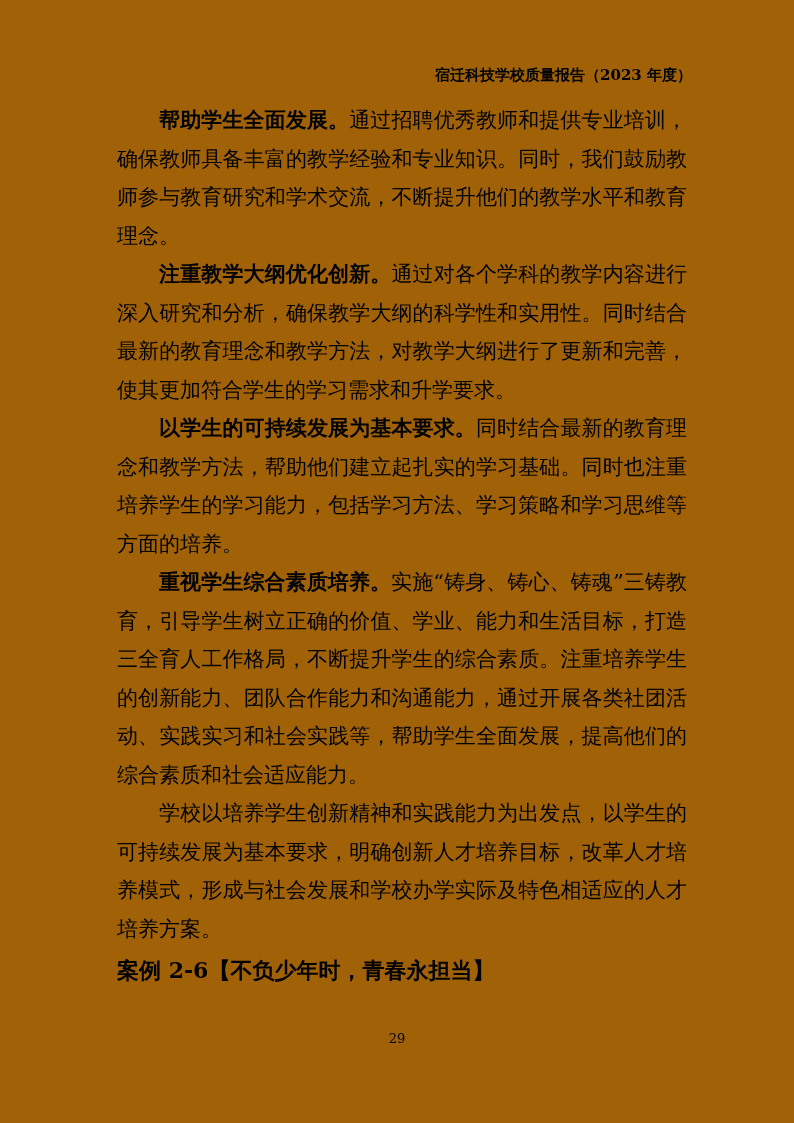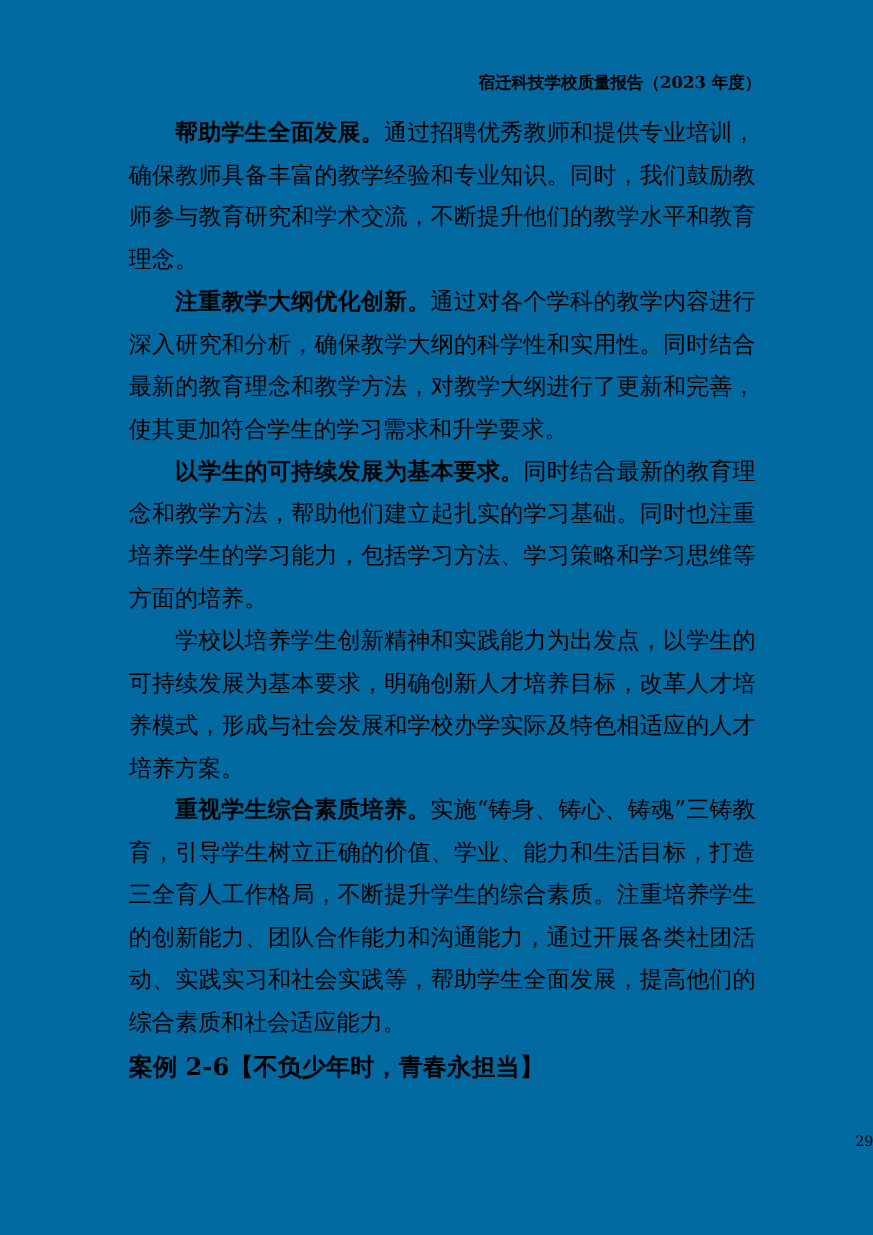--- a/index.html
+++ b/index.html
@@ -4,21 +4,21 @@
 <style>
   html, body {
     margin: 0;
     padding: 0;
     background: #ffffff;
   }
   .page {
     position: relative;
     width: 794px;
     height: 1123px;
-    background: #0369a1;
+    background: #a16207;
     overflow: hidden;
     font-family: "DejaVu Serif", "Liberation Serif", serif;
     color: #000000;
   }
   .page-header {
     position: absolute;
     top: 63px;
     left: 117px;
     right: 102px;
     text-align: right;
@@ -50,21 +50,21 @@
     font-weight: bold;
     line-height: 40px;
     text-indent: 0;
     white-space: nowrap;
   }
   .page-number {
     position: absolute;
     top: 1030px;
     left: 0;
     right: 0;
-    text-align: right;
+    text-align: center;
     font-size: 13px;
     line-height: 18px;
   }
 </style>
 </head>
 <body>
 
 <div class="page">
 
   <div class="page-header">
@@ -72,23 +72,23 @@
   </div>
 
   <div class="doc-body">
 
     <p class="para"><span class="lead">帮助学生全面发展。</span><span>通过招聘优秀教师和提供专业培训，确保教师具备丰富的教学经验和专业知识。同时，我们鼓励教师参与教育研究和学术交流，不断提升他们的教学水平和教育理念。</span></p>
 
     <p class="para"><span class="lead">注重教学大纲优化创新。</span><span>通过对各个学科的教学内容进行深入研究和分析，确保教学大纲的科学性和实用性。同时结合最新的教育理念和教学方法，对教学大纲进行了更新和完善，使其更加符合学生的学习需求和升学要求。</span></p>
 
     <p class="para"><span class="lead">以学生的可持续发展为基本要求。</span><span>同时结合最新的教育理念和教学方法，帮助他们建立起扎实的学习基础。同时也注重培养学生的学习能力，包括学习方法、学习策略和学习思维等方面的培养。</span></p>
 
+    <p class="para"><span class="lead">重视学生综合素质培养。</span><span>实施“铸身、铸心、铸魂”三铸教育，引导学生树立正确的价值、学业、能力和生活目标，打造三全育人工作格局，不断提升学生的综合素质。注重培养学生的创新能力、团队合作能力和沟通能力，通过开展各类社团活动、实践实习和社会实践等，帮助学生全面发展，提高他们的综合素质和社会适应能力。</span></p>
+
     <p class="para"><span class="lead"></span><span>学校以培养学生创新精神和实践能力为出发点，以学生的可持续发展为基本要求，明确创新人才培养目标，改革人才培养模式，形成与社会发展和学校办学实际及特色相适应的人才培养方案。</span></p>
-
-    <p class="para"><span class="lead">重视学生综合素质培养。</span><span>实施“铸身、铸心、铸魂”三铸教育，引导学生树立正确的价值、学业、能力和生活目标，打造三全育人工作格局，不断提升学生的综合素质。注重培养学生的创新能力、团队合作能力和沟通能力，通过开展各类社团活动、实践实习和社会实践等，帮助学生全面发展，提高他们的综合素质和社会适应能力。</span></p>
 
     <h2 class="case-heading">案例 2-6【不负少年时，青春永担当】</h2>
 
   </div>
 
   <div class="page-number">
     <span>29</span>
   </div>
 
 </div>

